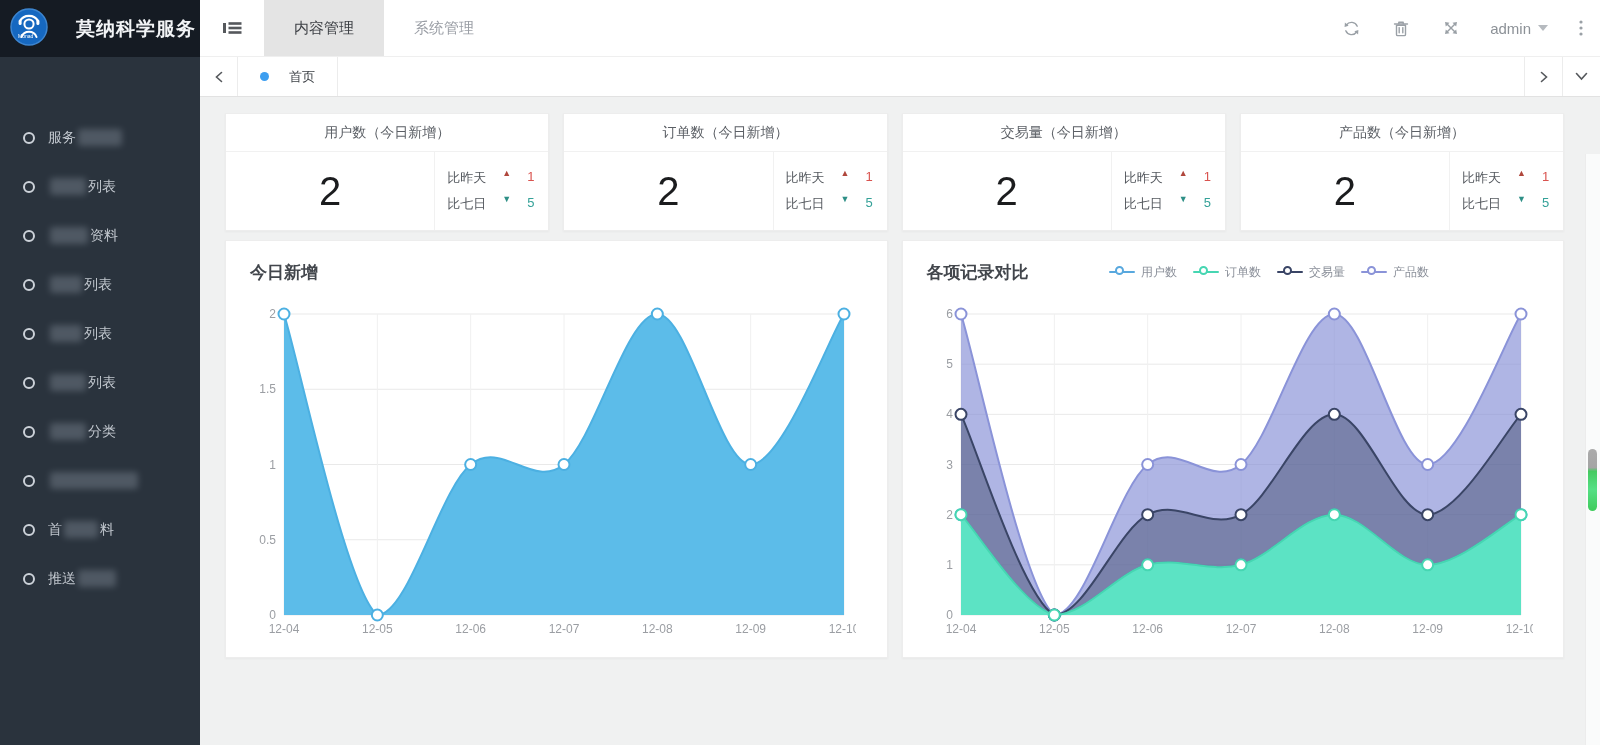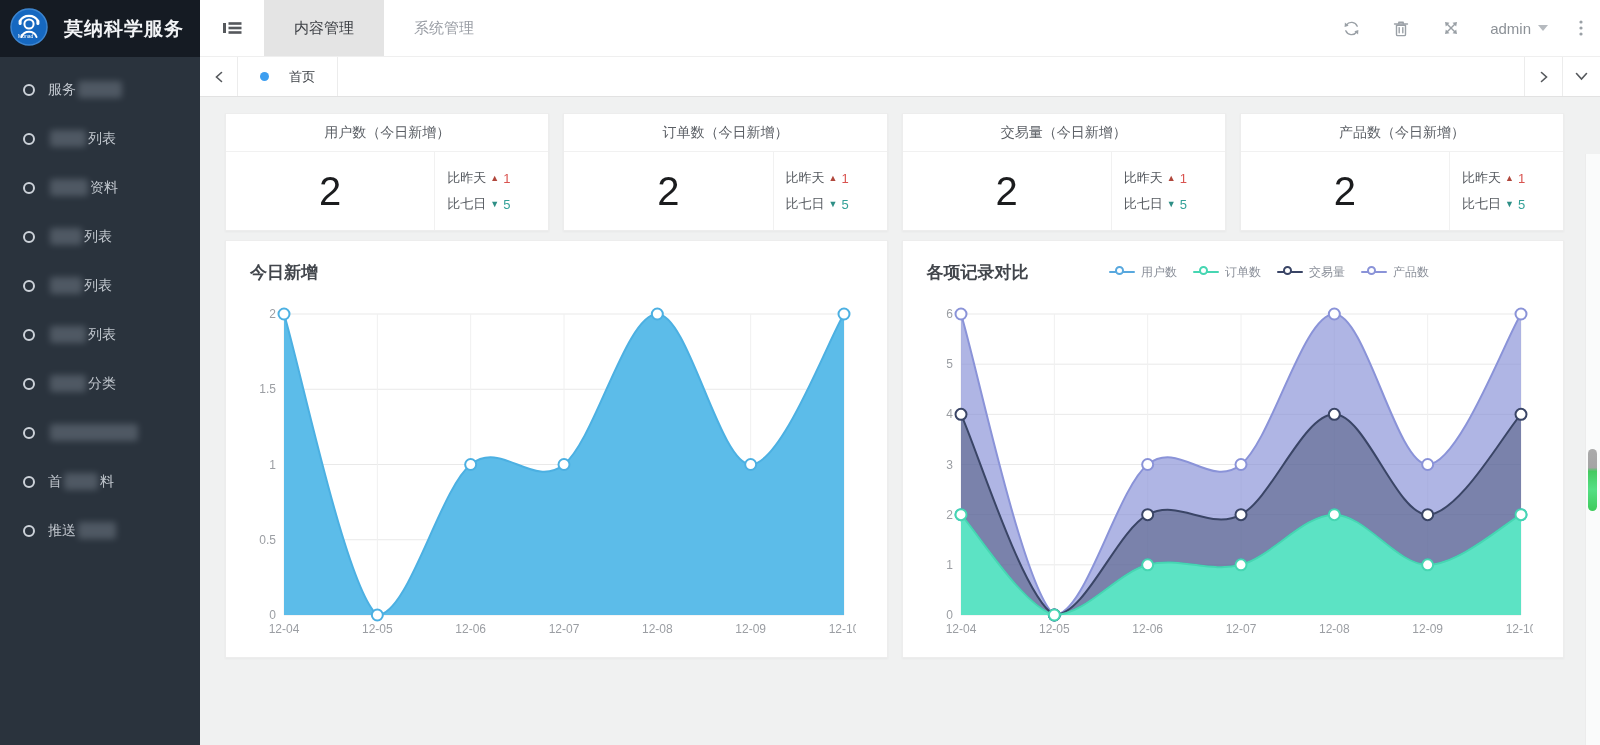--- a/index.html
+++ b/index.html
@@ -1,23 +1,23 @@
 <!DOCTYPE html>
 <html><head>
 <meta charset="utf-8">
 <style>
   * { margin:0; padding:0; box-sizing:border-box; }
   html,body { width:1600px; height:745px; overflow:hidden; font-family:"Liberation Sans","DejaVu Sans",sans-serif; background:#f0f1f1; }
   .app { display:flex; width:1600px; height:745px; }
 
   
   .sidebar { width:200px; height:745px; background:#2a333d; flex:0 0 200px; }
-  .logo-band { height:57px; background:#151b23; display:flex; align-items:center; padding-left:10px; gap:16px; }
+  .logo-band { height:57px; background:#151b23; display:flex; align-items:center; padding-left:10px; gap:28px; }
   .brand-title { color:#f2f4f6; font-size:19px; font-weight:bold; letter-spacing:1px; }
-  .menu { list-style:none; padding-top:8px; }
+  .menu { list-style:none; padding-top:8px;margin-top:48px; }
   .menu li { height:49px; display:flex; align-items:center; padding-left:23px; gap:13px; cursor:pointer; }
   .ring-icon { width:12px; height:12px; border:2px solid #ccd2d9; border-radius:50%; flex:0 0 12px; }
   .menu-label { color:#c2c8cf; font-size:14px; display:flex; align-items:center; }
   .redact { display:inline-block; height:17px; background:#747e89; opacity:.5; border-radius:3px; filter:blur(3px); margin:0 2px; vertical-align:middle; }
 
   
   .main { flex:1; display:flex; flex-direction:column; min-width:0; }
 
   
   .topbar { height:57px; background:#fff; display:flex; align-items:stretch; border-bottom:1px solid #efefef; }
@@ -40,21 +40,21 @@
 
   
   .content { flex:1; background:#f0f1f1; padding:16px 36px 0 25px; overflow:hidden; position:relative; }
   .stats-row { display:grid; grid-template-columns:repeat(4,1fr); gap:14px; }
   .card { background:#fff; border:1px solid #ededed; box-shadow:0 1px 2px rgba(0,0,0,.04); }
   .stat-card { height:118px; display:flex; flex-direction:column; }
   .stat-head { height:38px; display:flex; align-items:center; justify-content:center; font-size:14px; color:#5c6066; border-bottom:1px solid #f1f1f1; }
   .stat-body { flex:1; display:flex; }
   .stat-value { flex:1; display:flex; align-items:center; justify-content:center; font-size:40px; color:#1b1c1e; }
   .stat-deltas { width:114px; border-left:1px solid #f1f1f1; display:flex; flex-direction:column; justify-content:center; gap:8px; padding-left:12px; }
-  .delta-row { font-size:13px; color:#54585e; display:flex; align-items:center; gap:4px; }
+  .delta-row { font-size:13px; color:#54585e; display:flex; align-items:flex-start; gap:16px; }
   .tri { font-size:9px; line-height:1; }
   .tri.up { color:#b0473c; } .dval.up { color:#d9534f; }
   .tri.down { color:#2e8f86; } .dval.down { color:#34a198; }
 
   .charts-row { display:grid; grid-template-columns:1fr 1fr; gap:14px; margin-top:9px; }
   .chart-card { height:418px; padding:16px 24px 0 24px; }
   .chart-head { display:flex; align-items:center; height:30px; }
   .chart-title { font-size:17px; font-weight:bold; color:#42464c; }
   .legend { margin-left:auto; display:flex; align-items:center; gap:16px; margin-right:110px; }
   .legend-item { display:flex; align-items:center; gap:6px; cursor:pointer; }

